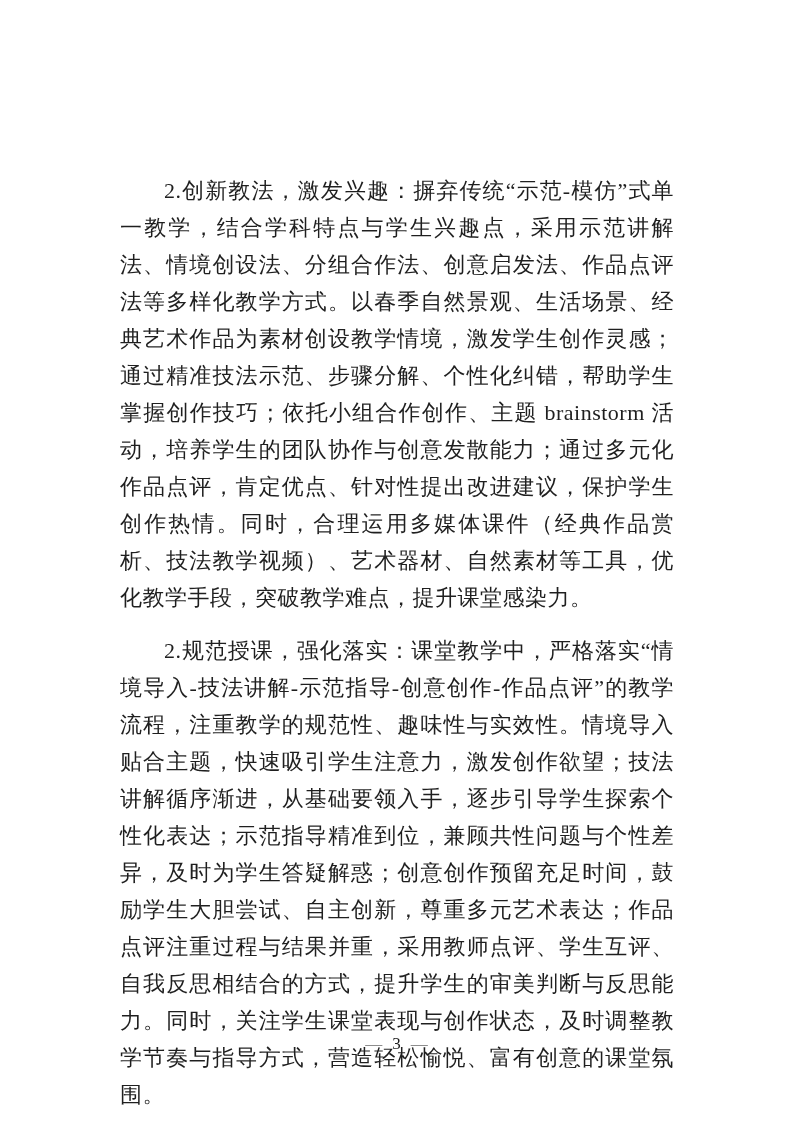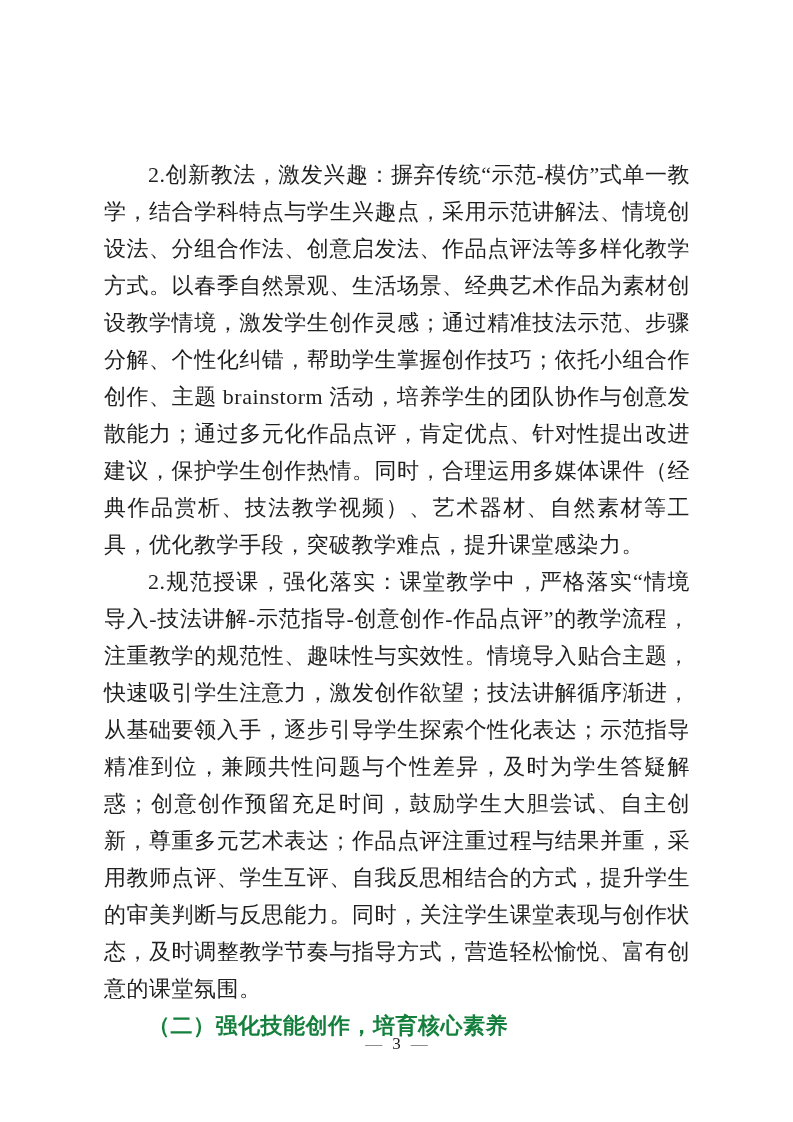--- a/index.html
+++ b/index.html
@@ -21,21 +21,21 @@
     top: 156px;
     width: 586px;
     font-size: 22px;
     line-height: 37px;
     color: #1f1f1f;
     text-align: justify;
     text-justify: inter-ideograph;
     letter-spacing: 0.5px;
   }
   .para {
-    margin: 0;
+    margin: 16px;
     text-indent: 2em;
   }
   .heading {
     margin: 0;
     text-indent: 2em;
     font-weight: 700;
     color: #15803d;
   }
   .footer {
     position: absolute;

